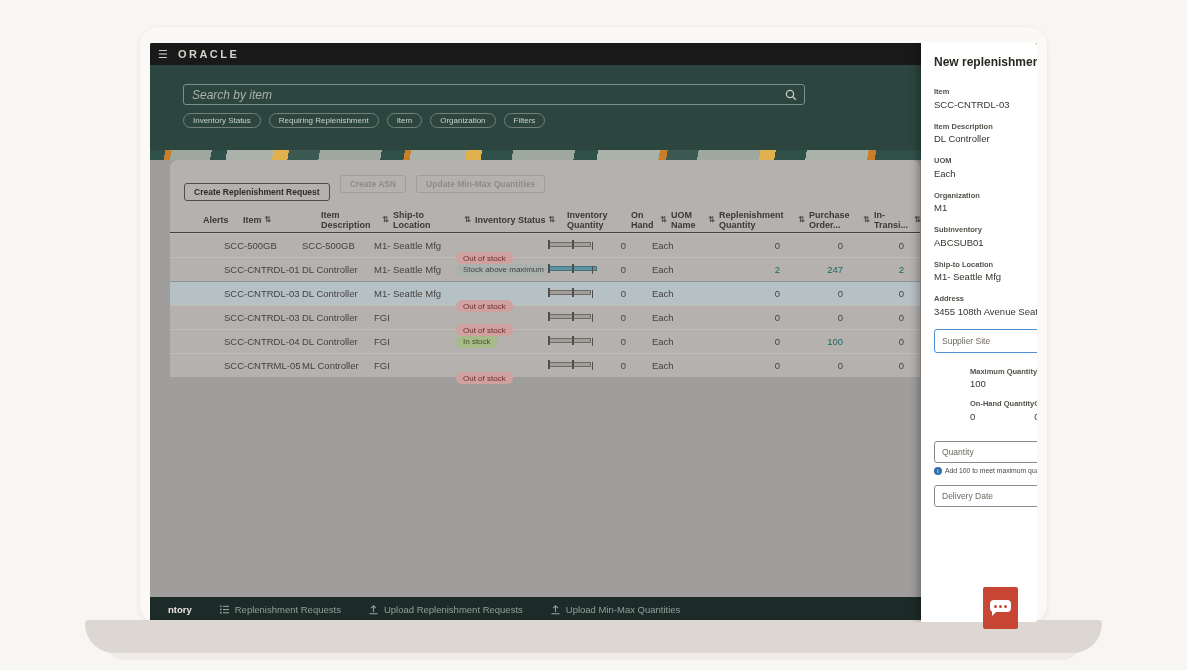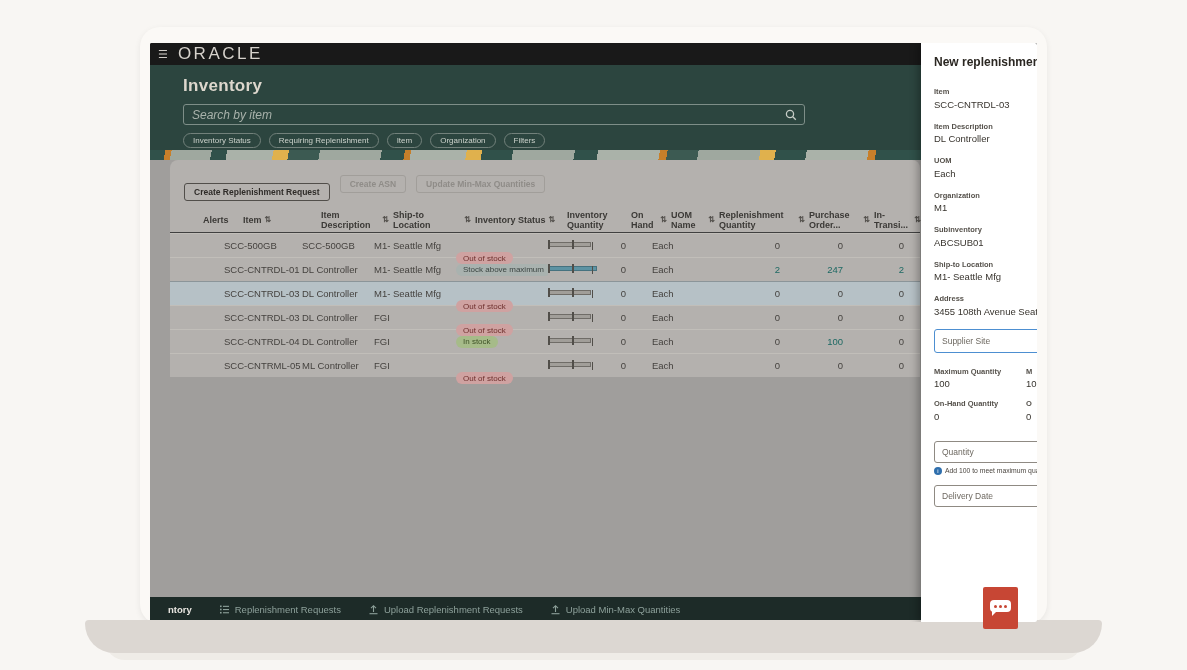--- a/index.html
+++ b/index.html
@@ -10,21 +10,21 @@
   .laptop-lip  { position:absolute; left:105px; top:640px; width:977px; height:20px; background:#efece7; border-radius:0 0 30px 30px; }
   .laptop-frame{ position:absolute; left:140px; top:27px;  width:907px; height:597px; background:#fbf9f6; border-radius:20px; box-shadow:0 2px 6px rgba(0,0,0,.07); }
   .laptop-base { position:absolute; left:85px;  top:620px; width:1017px; height:33px; background:#dcd7d2; border-radius:6px 6px 46px 46px; }
 
   .screen { position:absolute; left:10px; top:16px; width:887px; height:579px; background:#111; overflow:hidden; display:flex; border-radius:2px; box-shadow:inset -3px 0 4px rgba(0,0,0,.18); }
   .main   { width:771px; height:100%; display:flex; flex-direction:column; flex:none; }
 
   
   .topbar { height:22px; background:#191919; display:flex; align-items:center; padding-left:8px; flex:none; }
   .menu-icon { color:#cfcbc6; font-size:11px; margin-right:10px; cursor:pointer; }
-  .brand { color:#d6d2cc; font-size:17px; font-weight:400; letter-spacing:2.5px; }
+  .brand { color:#d6d2cc; font-size:11px; font-weight:700; letter-spacing:2.5px; }
 
   
   .appheader { height:85px; background:#2c453f; padding:11px 0 0 33px; flex:none; }
   .page-title { font-size:17px; font-weight:700; color:#ddd7cd; letter-spacing:.3px; }
   .searchbox { margin-top:8px; width:622px; height:21px; border:1px solid #7e8e88; border-radius:3px; display:flex; align-items:center; }
   .search-input { flex:1; background:transparent; border:none; outline:none; font-size:12px; color:#cfd5cf; padding:0 8px;font-style:italic; }
   .search-input::placeholder { color:#a9b2ab; }
   .search-icon { margin-right:7px; display:flex; cursor:pointer; }
   .chips { display:flex; gap:8px; margin-top:8px; }
   .chip { height:15px; padding:0 9px; border:1px solid #72817b; border-radius:8px; background:transparent; color:#ccd2cb; font-size:8px; display:flex; align-items:center; cursor:pointer; white-space:nowrap; }
@@ -76,21 +76,21 @@
   
   .drawer { width:116px; flex:none; height:100%; background:#ffffff; box-shadow:-3px 0 8px rgba(0,0,0,.3); padding:12px 0 0 13px; position:relative; z-index:2; }
   .d-title { font-size:12px; font-weight:700; color:#2b2722; white-space:nowrap; margin-bottom:18px; }
   .field { margin-bottom:12px; }
   .lb { font-size:7.5px; font-weight:700; color:#55514b; margin-bottom:2.5px; white-space:nowrap; }
   .vl { font-size:9.5px; color:#38342e; white-space:nowrap; }
   .d-input { display:block; width:122px; height:22px; border:1px solid #8f8a83; border-radius:3px; font-size:8.5px; padding:0 7px; margin:2px 0 14px; background:#fff; color:#3a362f; outline:none; }
   .d-input::placeholder { color:#6d6860; }
   .d-input.supplier { border:1.5px solid #4d8fd1; height:24px; }
   .qrow { display:flex; margin-bottom:10px; }
-  .qcol { width:92px; } .qcol2 { flex:1; }
+  .qcol { width:92px;margin-left:36px; } .qcol2 { flex:1; }
   .hint { display:flex; align-items:center; gap:3px; margin:-10px 0 10px; white-space:nowrap; }
   .info-icon { width:8px; height:8px; border-radius:50%; background:#2f6fad; color:#fff; font-size:6px; font-style:normal; display:flex; align-items:center; justify-content:center; flex:none; }
   .hint-text { font-size:6.8px; color:#4a453f; }
   .d-notes { display:block; width:122px; height:52px; resize:none; border:1px solid #8f8a83; border-radius:3px; font-size:8.5px; padding:6px 7px; margin-top:4px; outline:none; color:#3a362f; }
   .d-notes::placeholder { color:#6d6860; }
 
   
   .chat-btn { position:absolute; left:843px; top:560px; width:35px; height:42px; background:#c74634; border-radius:2px; z-index:5; cursor:pointer; }
   .chat-btn .bubble { position:absolute; left:7px; top:13px; width:21px; height:12px; background:#fff; border-radius:4px; display:flex; align-items:center; justify-content:center; gap:2px; }
   .chat-btn .bubble i { width:3px; height:3px; border-radius:50%; background:#c74634; }
@@ -105,21 +105,20 @@
     <div class="screen">
 
       <div class="main">
 
         <div class="topbar">
           <span class="menu-icon">☰</span>
           <span class="brand">ORACLE</span>
         </div>
 
         <div class="appheader">
-          <div class="page-title">Inventory</div>
           <div class="searchbox">
             <input class="search-input" placeholder="Search by item" style="">
             <span class="search-icon">
               <svg width="12" height="12" viewBox="0 0 12 12">
                   <circle cx="5" cy="5" r="3.6" fill="none" stroke="#c7cdc7" stroke-width="1.3"></circle>
                   <line x1="7.8" y1="7.8" x2="10.8" y2="10.8" stroke="#c7cdc7" stroke-width="1.3"></line>
                 </svg>
             </span>
           </div>
           <div class="chips">

